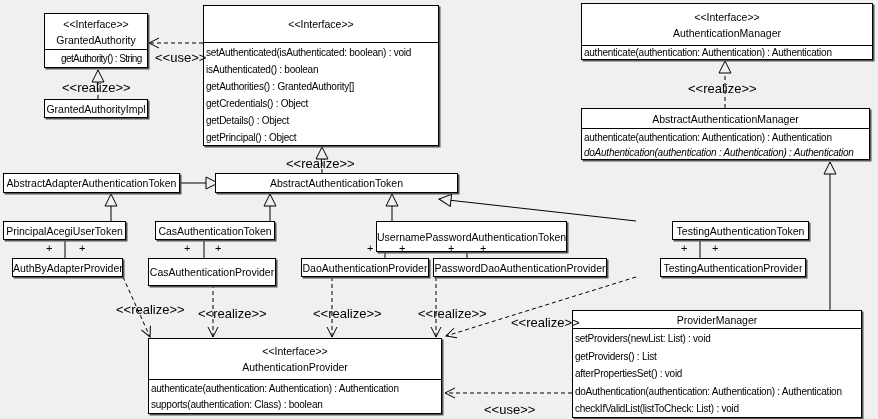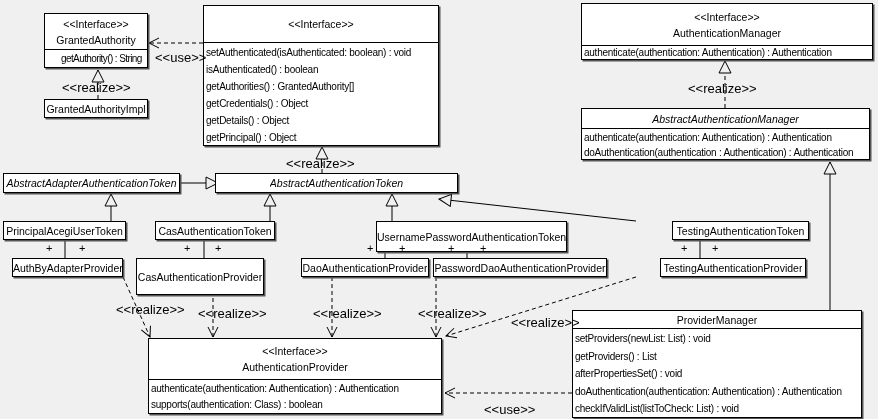--- a/index.html
+++ b/index.html
@@ -11,25 +11,25 @@
   .cls {
     position:absolute; background:#fff; border:1px solid #000;
     box-shadow:1.5px 1.5px 0 #555; box-sizing:border-box;
   }
   .hd {
     box-sizing:border-box; display:flex; flex-direction:column;
     justify-content:center; text-align:center; overflow:hidden;
   }
   .hd.sep { border-bottom:1px solid #000; }
   .st, .nm { font-size:10.5px; line-height:16px; white-space:nowrap; overflow:hidden; }
-  .abstract .nm { font-style:italic; }
+  .abstract .nm { }
   .simple { display:flex; align-items:center; justify-content:center; }
   .mt { padding:1px 2px 0 2px; overflow:hidden; }
   .m { font-size:10px; letter-spacing:-0.25px; line-height:17px; white-space:nowrap; overflow:hidden; }
-  .m.it { }
+  .m.it { font-style:italic; }
   .lab { position:absolute; font-size:13px; white-space:nowrap; }
   .plus { position:absolute; font-size:11px; line-height:11px; }
 </style>
 </head>
 <body>
 
 <div class="canvas">
 
   <svg class="overlay" viewBox="0 0 878 419">
     <defs>
@@ -135,21 +135,21 @@
   </div>
 
   <div class="cls simple" style="left:672px;top:221px;width:137px;height:19px">
     <div class="nm">TestingAuthenticationToken</div>
   </div>
 
   <div class="cls simple" style="left:12px;top:258px;width:111px;height:19px">
     <div class="nm">AuthByAdapterProvider</div>
   </div>
 
-  <div class="cls simple" style="left:136px;top:258px;width:128px;height:37px">
+  <div class="cls simple" style="left:148px;top:258px;width:128px;height:28px">
     <div class="nm">CasAuthenticationProvider</div>
   </div>
 
   <div class="cls simple" style="left:301px;top:258px;width:128px;height:19px">
     <div class="nm">DaoAuthenticationProvider</div>
   </div>
 
   <div class="cls simple" style="left:433px;top:258px;width:174px;height:19px">
     <div class="nm">PasswordDaoAuthenticationProvider</div>
   </div>

